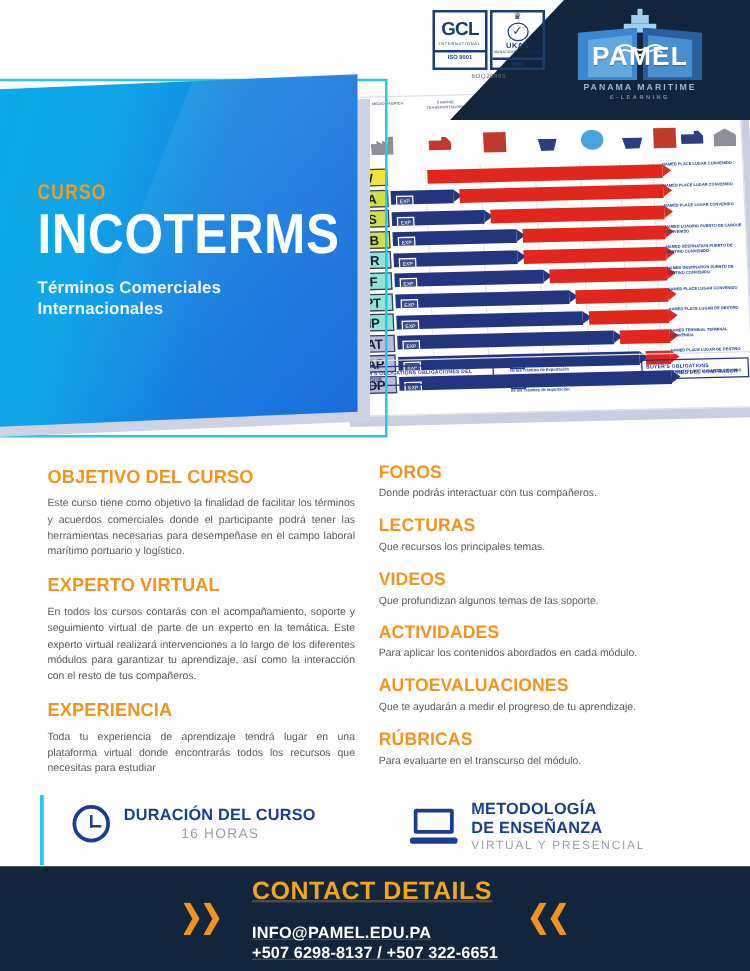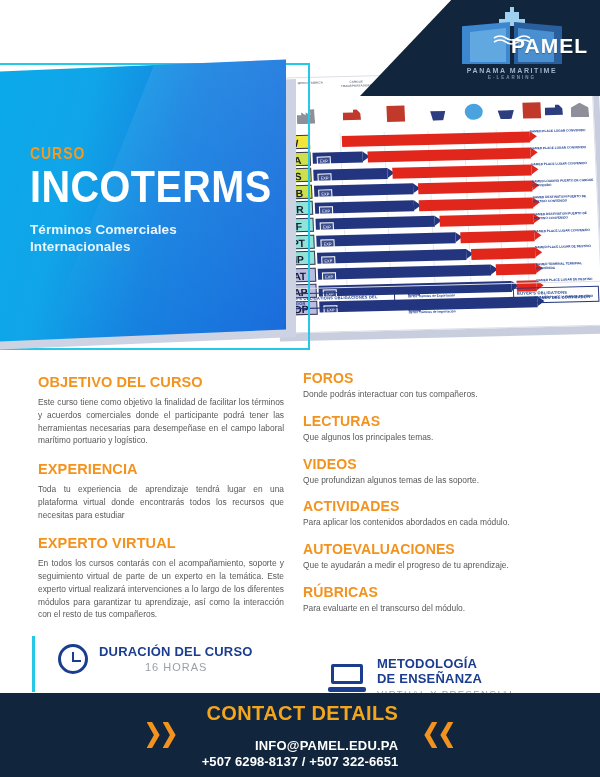--- a/index.html
+++ b/index.html
@@ -36,21 +36,21 @@
   .book-inner-r{position:absolute;right:8px;top:6px;width:36px;height:34px;background:#4a90d0;clip-path:polygon(0 0,100% 12%,100% 100%,0 100%);}
   .ship-top{
     position:absolute; left:50%; top:0; transform:translateX(-50%);
     width:26px; height:18px;
   }
   .ship-hull{position:absolute;bottom:0;left:0;width:26px;height:7px;background:#9fd0ef;}
   .ship-cabin{position:absolute;bottom:7px;left:6px;width:14px;height:7px;background:#9fd0ef;}
   .ship-mast{position:absolute;bottom:14px;left:11px;width:4px;height:5px;background:#9fd0ef;}
   .wave{position:absolute;left:50%;top:26px;transform:translateX(-50%);width:40px;height:12px;}
   .pamel-word{
-    position:absolute; left:16px; top:26px; width:120px; text-align:right;
+    position:absolute; left:0; top:26px; width:120px; text-align:center;
     font-size:21px; font-weight:700; letter-spacing:1px; color:#ffffff;
     font-family:"Liberation Sans", sans-serif; text-shadow:0 1px 1px rgba(0,0,0,.3);
   }
   .pamel-sub{
     margin-top:1px; font-size:7px; letter-spacing:1.6px; color:#9fb6cd; font-weight:600;
   }
   .pamel-sub2{
     margin-top:1px; font-size:4.5px; letter-spacing:2px; color:#7e95ac; font-weight:600;
   }
 
@@ -216,21 +216,21 @@
   .blkR{ margin-bottom:12px; }
   .rtxt{ font-size:8.4px; color:#58595b; margin-top:3px; line-height:1.4; }
 
   
   .strip{ position:absolute; left:0; top:636px; width:600px; height:56px; z-index:7; }
   .strip-rule{
     position:absolute; left:32px; top:0; width:3px; height:56px; background:#25c8e6;
   }
   .info-item{ position:absolute; display:flex; align-items:center; gap:11px; }
   .info-1{ left:58px; top:8px; }
-  .info-2{ left:328px; top:4px;margin-top:17px; }
+  .info-2{ left:328px; top:4px; }
   .clock{
     width:30px;height:30px;border:3.5px solid #1b3d8f;border-radius:50%;position:relative;
   }
   .clock:before{content:"";position:absolute;left:11px;top:5px;width:2px;height:10px;background:#1b3d8f;}
   .clock:after{content:"";position:absolute;left:11px;top:13px;width:9px;height:2px;background:#1b3d8f;}
   .laptop{ width:38px;height:28px;position:relative; }
   .lap-screen{
     position:absolute;left:3px;top:0;width:32px;height:20px;border:3px solid #1b3d8f;border-radius:2px;
   }
   .lap-base{
@@ -246,21 +246,21 @@
   .footer{
     position:absolute; left:0; bottom:0; width:600px; height:84px; background:#11263d; z-index:8;
     display:flex; align-items:center; justify-content:center; gap:26px;
   }
   .chev{ display:flex; gap:3px; }
   .chev span{
     display:block; width:13px; height:26px; background:#f3931f;
     clip-path:polygon(0 0, 42% 0, 100% 50%, 42% 100%, 0 100%, 56% 50%);
   }
   .chev.left span{ clip-path:polygon(58% 0, 100% 0, 44% 50%, 100% 100%, 58% 100%, 0 50%); }
-  .ftxt{ text-align:right; }
+  .ftxt{ text-align:left;text-decoration:underline; }
   .f-title{
     font-size:20px; font-weight:700; color:#f3a51e; letter-spacing:.4px;
   }
   .f-mail{ font-size:13px; font-weight:700; color:#ffffff; letter-spacing:.2px; margin-top:13px;}
   .f-phone{ font-size:13px; font-weight:700; color:#ffffff; letter-spacing:.1px; margin-top:1px;}
 </style>
 </head>
 <body>
 
 <div class="page">
@@ -421,20 +421,37 @@
       <svg class="wave" viewBox="0 0 40 12">
         <path d="M2 4 Q8 0 14 4 T26 4 T38 4" stroke="#ffffff" stroke-width="1.6" fill="none"></path>
         <path d="M2 8 Q8 4 14 8 T26 8 T38 8" stroke="#ffffff" stroke-width="1.6" fill="none"></path>
       </svg>
       <div class="pamel-word">PAMEL</div>
     </div>
     <div class="pamel-sub">PANAMA MARITIME</div>
     <div class="pamel-sub2">E-LEARNING</div>
   </div>
 
+  <div class="gcl">
+    <div class="gcl-boxes">
+      <div class="gcl-box">
+        <div class="gcl-main">GCL</div>
+        <div class="gcl-tiny">INTERNATIONAL</div>
+        <div class="gcl-foot">ISO 9001</div>
+      </div>
+      <div class="gcl-box">
+        <div class="ukas-crown">♛</div>
+        <div class="ukas-circle">✓</div>
+        <div class="ukas-name">UKAS</div>
+        <div class="ukas-sub">MANAGEMENT SYSTEMS</div>
+        <div class="gcl-foot">5965</div>
+      </div>
+    </div>
+    <div class="gcl-code">6OQ20885</div>
+  </div>
 
   <div class="cyan-frame"></div>
   <div class="hero-shadow"></div>
   <div class="hero">
     <div class="hero-sheen"></div>
     <div class="hero-inner">
       <div class="kicker">CURSO</div>
       <div class="hero-title">INCOTERMS</div>
       <div class="hero-sub">
         <div>Términos Comerciales</div>
@@ -443,36 +460,36 @@
     </div>
   </div>
 
   <div class="content">
     <div class="colL" id="col-left">
         <div class="blk">
           <div class="h-orange">OBJETIVO DEL CURSO</div>
           <div class="body-txt">Este curso tiene como objetivo la finalidad de facilitar los términos y acuerdos comerciales donde el participante podrá tener las herramientas necesarias para desempeñase en el campo laboral marítimo portuario y logístico.</div>
         </div>
         <div class="blk">
+          <div class="h-orange">EXPERTO VIRTUAL</div>
+          <div class="body-txt">En todos los cursos contarás con el acompañamiento, soporte y seguimiento virtual de parte de un experto en la temática. Este experto virtual realizará intervenciones a lo largo de los diferentes módulos para garantizar tu aprendizaje, así como la interacción con el resto de tus compañeros.</div>
+        </div>
+        <div class="blk">
           <div class="h-orange">EXPERIENCIA</div>
           <div class="body-txt">Toda tu experiencia de aprendizaje tendrá lugar en una plataforma virtual donde encontrarás todos los recursos que necesitas para estudiar</div>
-        </div>
-        <div class="blk">
-          <div class="h-orange">EXPERTO VIRTUAL</div>
-          <div class="body-txt">En todos los cursos contarás con el acompañamiento, soporte y seguimiento virtual de parte de un experto en la temática. Este experto virtual realizará intervenciones a lo largo de los diferentes módulos para garantizar tu aprendizaje, así como la interacción con el resto de tus compañeros.</div>
         </div>
       </div>
     <div class="colR" id="col-right">
         <div class="blkR">
           <div class="h-orange small">FOROS</div>
           <div class="rtxt">Donde podrás interactuar con tus compañeros.</div>
         </div>
         <div class="blkR">
           <div class="h-orange small">LECTURAS</div>
-          <div class="rtxt">Que algunos los principales temas.</div>
+          <div class="rtxt">Que recursos los principales temas.</div>
         </div>
         <div class="blkR">
           <div class="h-orange small">VIDEOS</div>
           <div class="rtxt">Que profundizan algunos temas de las soporte.</div>
         </div>
         <div class="blkR">
           <div class="h-orange small">ACTIVIDADES</div>
           <div class="rtxt">Para aplicar los contenidos abordados en cada módulo.</div>
         </div>
         <div class="blkR">

